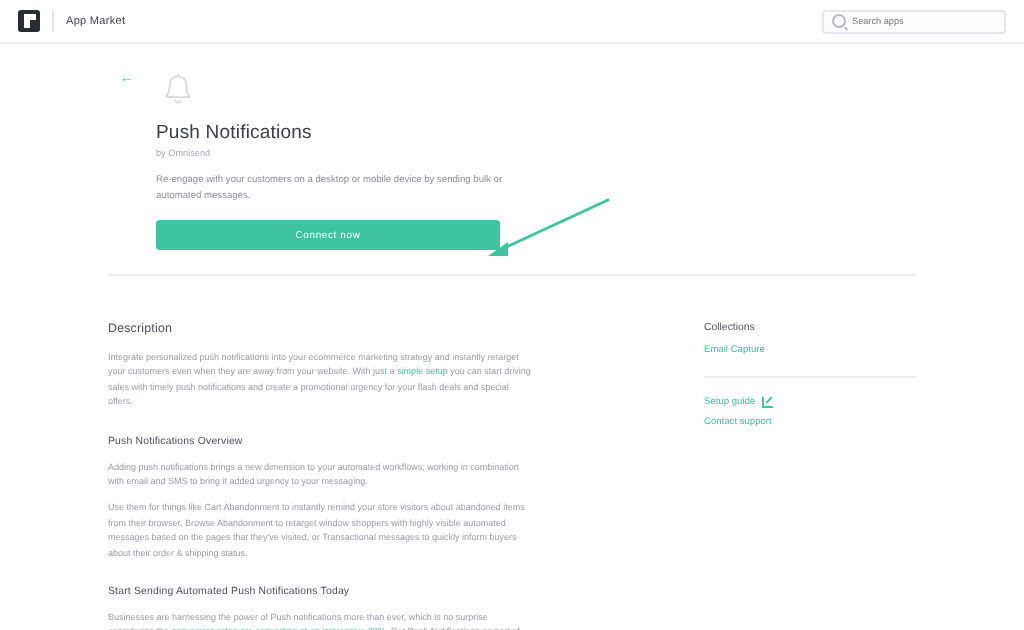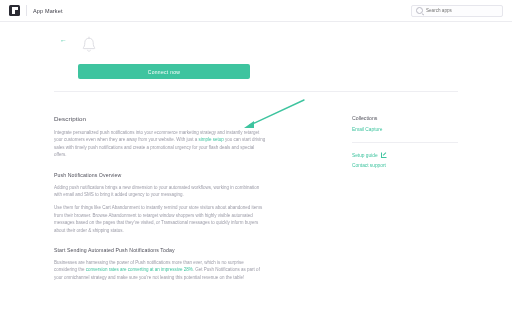--- a/index.html
+++ b/index.html
@@ -313,20 +313,25 @@
       <div class="back-arrow">←</div>
 
       <div class="app-icon">
         <svg width="22" height="22" viewBox="0 0 22 22">
           <path d="M11 4.2c-2.5 0-4.2 1.9-4.2 4.3 0 3.2-.7 4.4-1.5 5.3-.3.3-.1.8.3.8h10.8c.4 0 .6-.5.3-.8-.8-.9-1.5-2.1-1.5-5.3 0-2.4-1.7-4.3-4.2-4.3z" fill="none" stroke="#d8d8de" stroke-width=".85" stroke-linejoin="round"></path>
           <path d="M9.6 16.2c.2.7.8 1.1 1.4 1.1s1.2-.4 1.4-1.1" fill="none" stroke="#d8d8de" stroke-width=".85" stroke-linecap="round"></path>
           <path d="M11 3.1v1.1" stroke="#d8d8de" stroke-width=".85" stroke-linecap="round"></path>
         </svg>
       </div>
 
+      <div class="hero-text">
+        <h1 class="app-title">Push Notifications</h1>
+        <div class="app-author">by Omnisend</div>
+        <p class="app-tagline">Re-engage with your customers on a desktop or mobile device by sending bulk or automated messages.</p>
+      </div>
 
       <div class="cta-row">
         <button class="cta-button">Connect now</button>
       </div>
 
       <div class="annotation">
         <svg width="66" height="34" viewBox="0 0 66 34">
           <path d="M64 2 L10 27" stroke="#3ec49f" stroke-width="1.4" fill="none" stroke-linecap="round"></path>
           <path d="M4 30 L14 23 L14 30 Z" fill="#3ec49f"></path>
         </svg>

